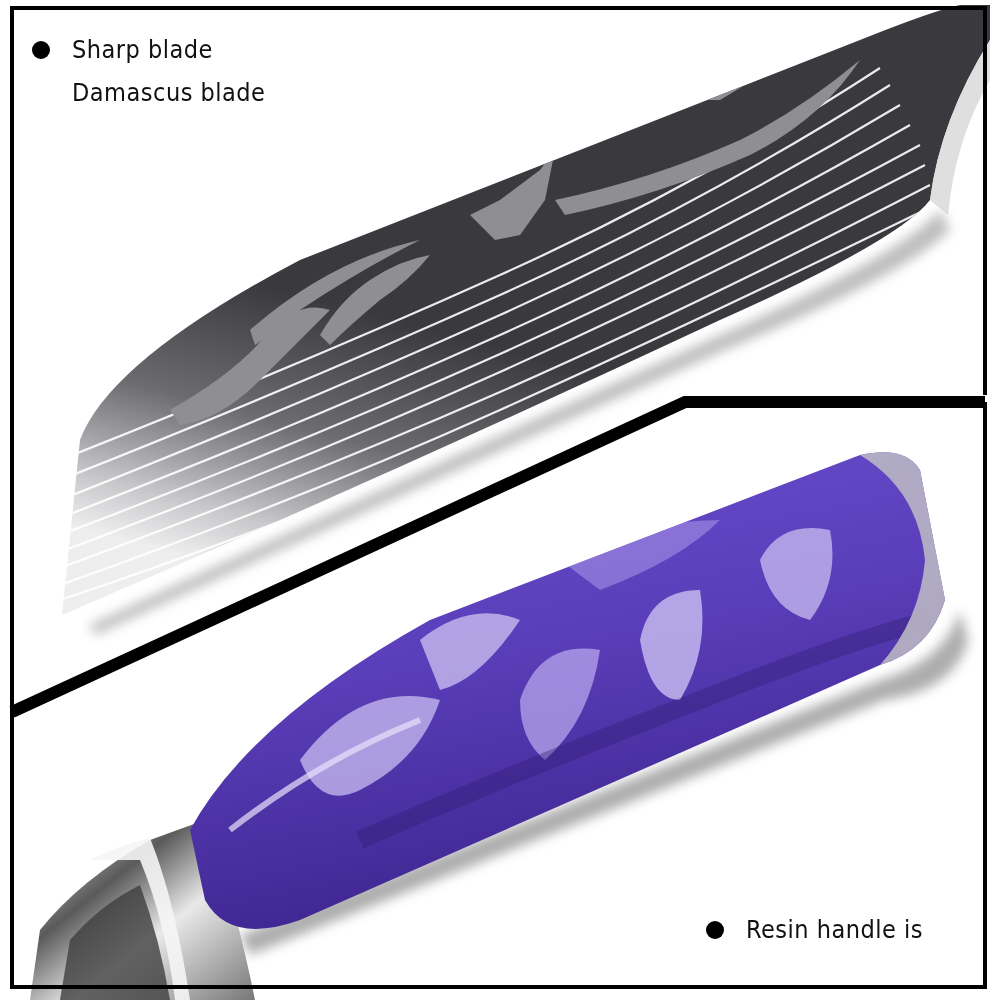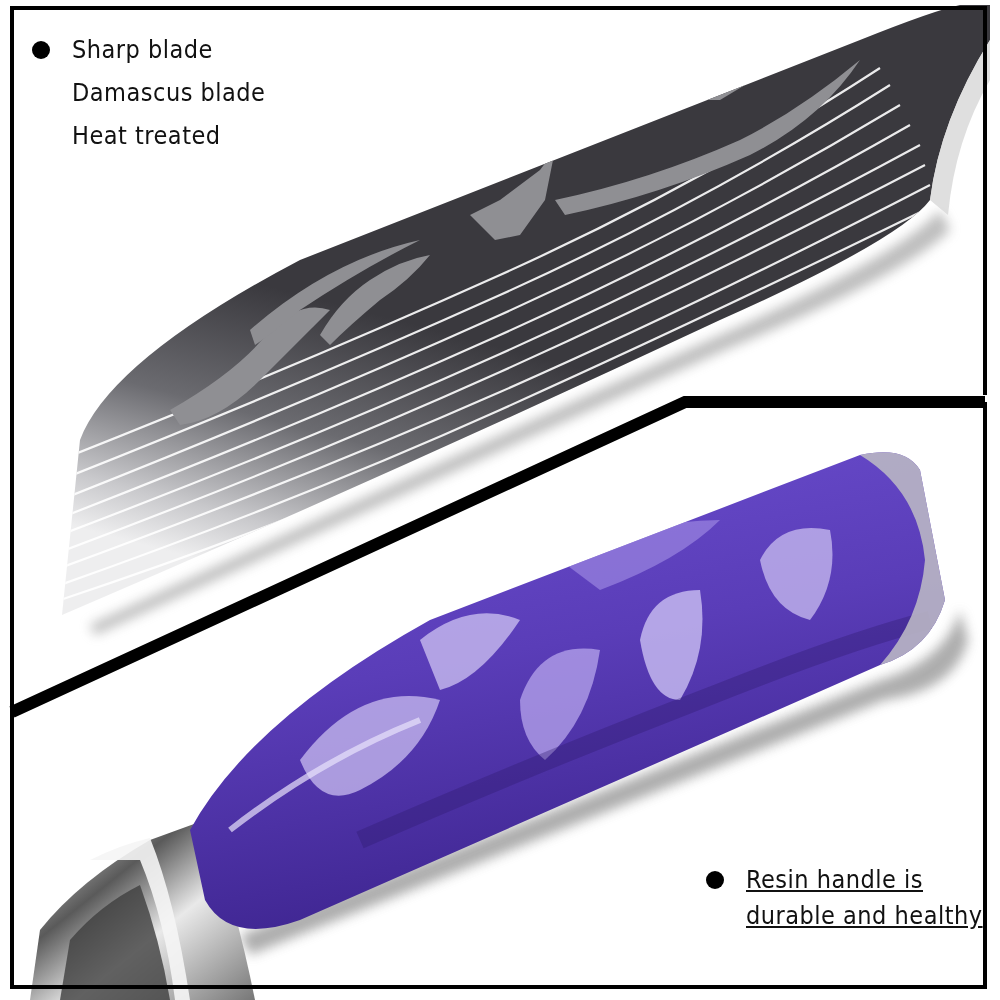--- a/index.html
+++ b/index.html
@@ -3,21 +3,21 @@
 <meta charset="utf-8">
 <style>
   html,body{margin:0;padding:0;background:#ffffff;}
   body{width:1000px;height:1000px;position:relative;overflow:hidden;font-family:"Liberation Sans","DejaVu Sans",sans-serif;}
   .scene{position:absolute;left:0;top:0;width:1000px;height:1000px;}
   .caption{position:absolute;color:#111;font-family:"DejaVu Sans Condensed","DejaVu Sans",sans-serif;font-size:25px;letter-spacing:0.5px;line-height:43px;}
   .caption .row{display:flex;align-items:center;white-space:nowrap;}
   .bullet{width:18px;height:18px;border-radius:50%;background:#000;display:inline-block;margin-right:22px;flex:none;}
   .spacer{width:40px;display:inline-block;flex:none;}
   .cap-top{left:32px;top:28px;}
-  .cap-bottom{left:706px;top:862px;line-height:36px;text-decoration:underline;}
+  .cap-bottom{left:706px;top:912px;line-height:36px;}
 </style>
 </head>
 <body>
 
 <div class="scene">
   <svg width="1000" height="1000" viewBox="0 0 1000 1000" xmlns="http://www.w3.org/2000/svg">
     <defs>
       <linearGradient id="bladeGrad" x1="0.55" y1="0.2" x2="0.25" y2="0.95">
         <stop offset="0" stop-color="#3a393e"></stop>
         <stop offset="0.45" stop-color="#3a393e"></stop>
@@ -109,30 +109,22 @@
   
   <div class="caption cap-top">
     <div class="row">
       <span class="bullet"></span>
       <span>Sharp blade</span>
     </div>
     <div class="row">
       <span class="spacer"></span>
       <span>Damascus blade</span>
     </div>
-    <div class="row">
-      <span class="spacer"></span>
-      <span>Heat treated</span>
-    </div>
   </div>
 
   
   <div class="caption cap-bottom">
     <div class="row">
       <span class="bullet"></span>
       <span>Resin handle is</span>
     </div>
-    <div class="row">
-      <span class="spacer"></span>
-      <span>durable and healthy</span>
-    </div>
   </div>
 </div>
 
 </body></html>

